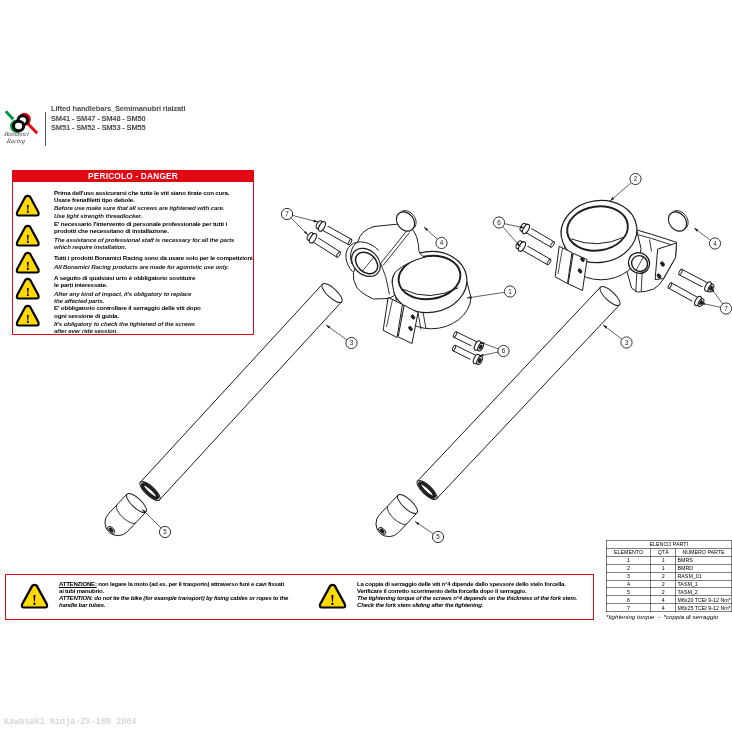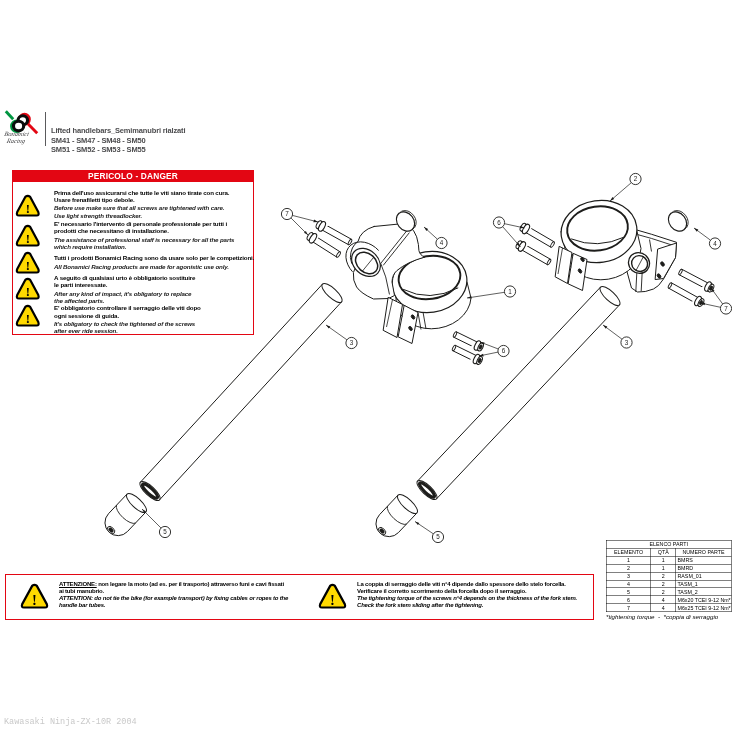--- a/index.html
+++ b/index.html
@@ -13,21 +13,21 @@
 .wtxt .i{font-style:italic;font-weight:bold;color:#1a1a1a;}
 .btmbox{position:absolute;left:5px;top:574px;width:587px;height:44px;border:1.8px solid #e30613;background:#fff;}
 .btxt{position:absolute;font-size:6px;line-height:7px;color:#000;white-space:nowrap;letter-spacing:-0.2px;}
 .btxt .b{font-weight:bold;}
 .btxt .i{font-style:italic;font-weight:bold;}
 .tblwrap{position:absolute;left:606px;top:540px;transform:scale(0.5);transform-origin:0 0;}
 table.parts{border-collapse:collapse;font-size:10.6px;color:#000;table-layout:fixed;width:250px;}
 table.parts td{border:1.1px solid #000;text-align:center;padding:0;height:14.9px;line-height:14.9px;overflow:hidden;white-space:nowrap;}
 table.parts td.l{text-align:left;padding-left:3px;}
 .foot{position:absolute;left:4px;top:717px;font-family:"Liberation Mono",monospace;font-size:8.5px;color:#c9c9c9;letter-spacing:0px;}
-.titleblk{position:absolute;left:51px;top:126px;font-size:7.5px;line-height:9.6px;color:#4b4b4d;font-weight:bold;letter-spacing:-0.15px;}
+.titleblk{position:absolute;left:51px;top:104px;font-size:7.5px;line-height:9.6px;color:#4b4b4d;font-weight:bold;letter-spacing:-0.15px;}
 .vline{position:absolute;left:45px;top:112px;width:1px;height:34px;background:#5a5a5c;}
 .fnote{margin-top:3px;font-size:12.4px;font-style:italic;color:#000;white-space:nowrap;}
 </style></head><body>
 <svg class="abs" style="left:0;top:104px" width="50" height="46" viewBox="0 0 50 46">
 <path d="M 5.8,7.2 L 13.2,15.2" stroke="#009540" stroke-width="2.9" fill="none"></path>
 <circle cx="16.8" cy="22.3" r="5.3" stroke="#009540" stroke-width="2.9" fill="none"></circle>
 <circle cx="24.5" cy="15.2" r="4.9" stroke="#e30613" stroke-width="2.9" fill="none"></circle>
 <path d="M 27.9,19.8 L 37.2,29.2" stroke="#e30613" stroke-width="2.9" fill="none"></path>
 <ellipse cx="22.8" cy="16.2" rx="4.75" ry="4.5" stroke="#0c0c0c" stroke-width="3.1" fill="#fff"></ellipse>
 <ellipse cx="18.6" cy="22.1" rx="5.1" ry="4.8" stroke="#0c0c0c" stroke-width="3.1" fill="#fff"></ellipse>

